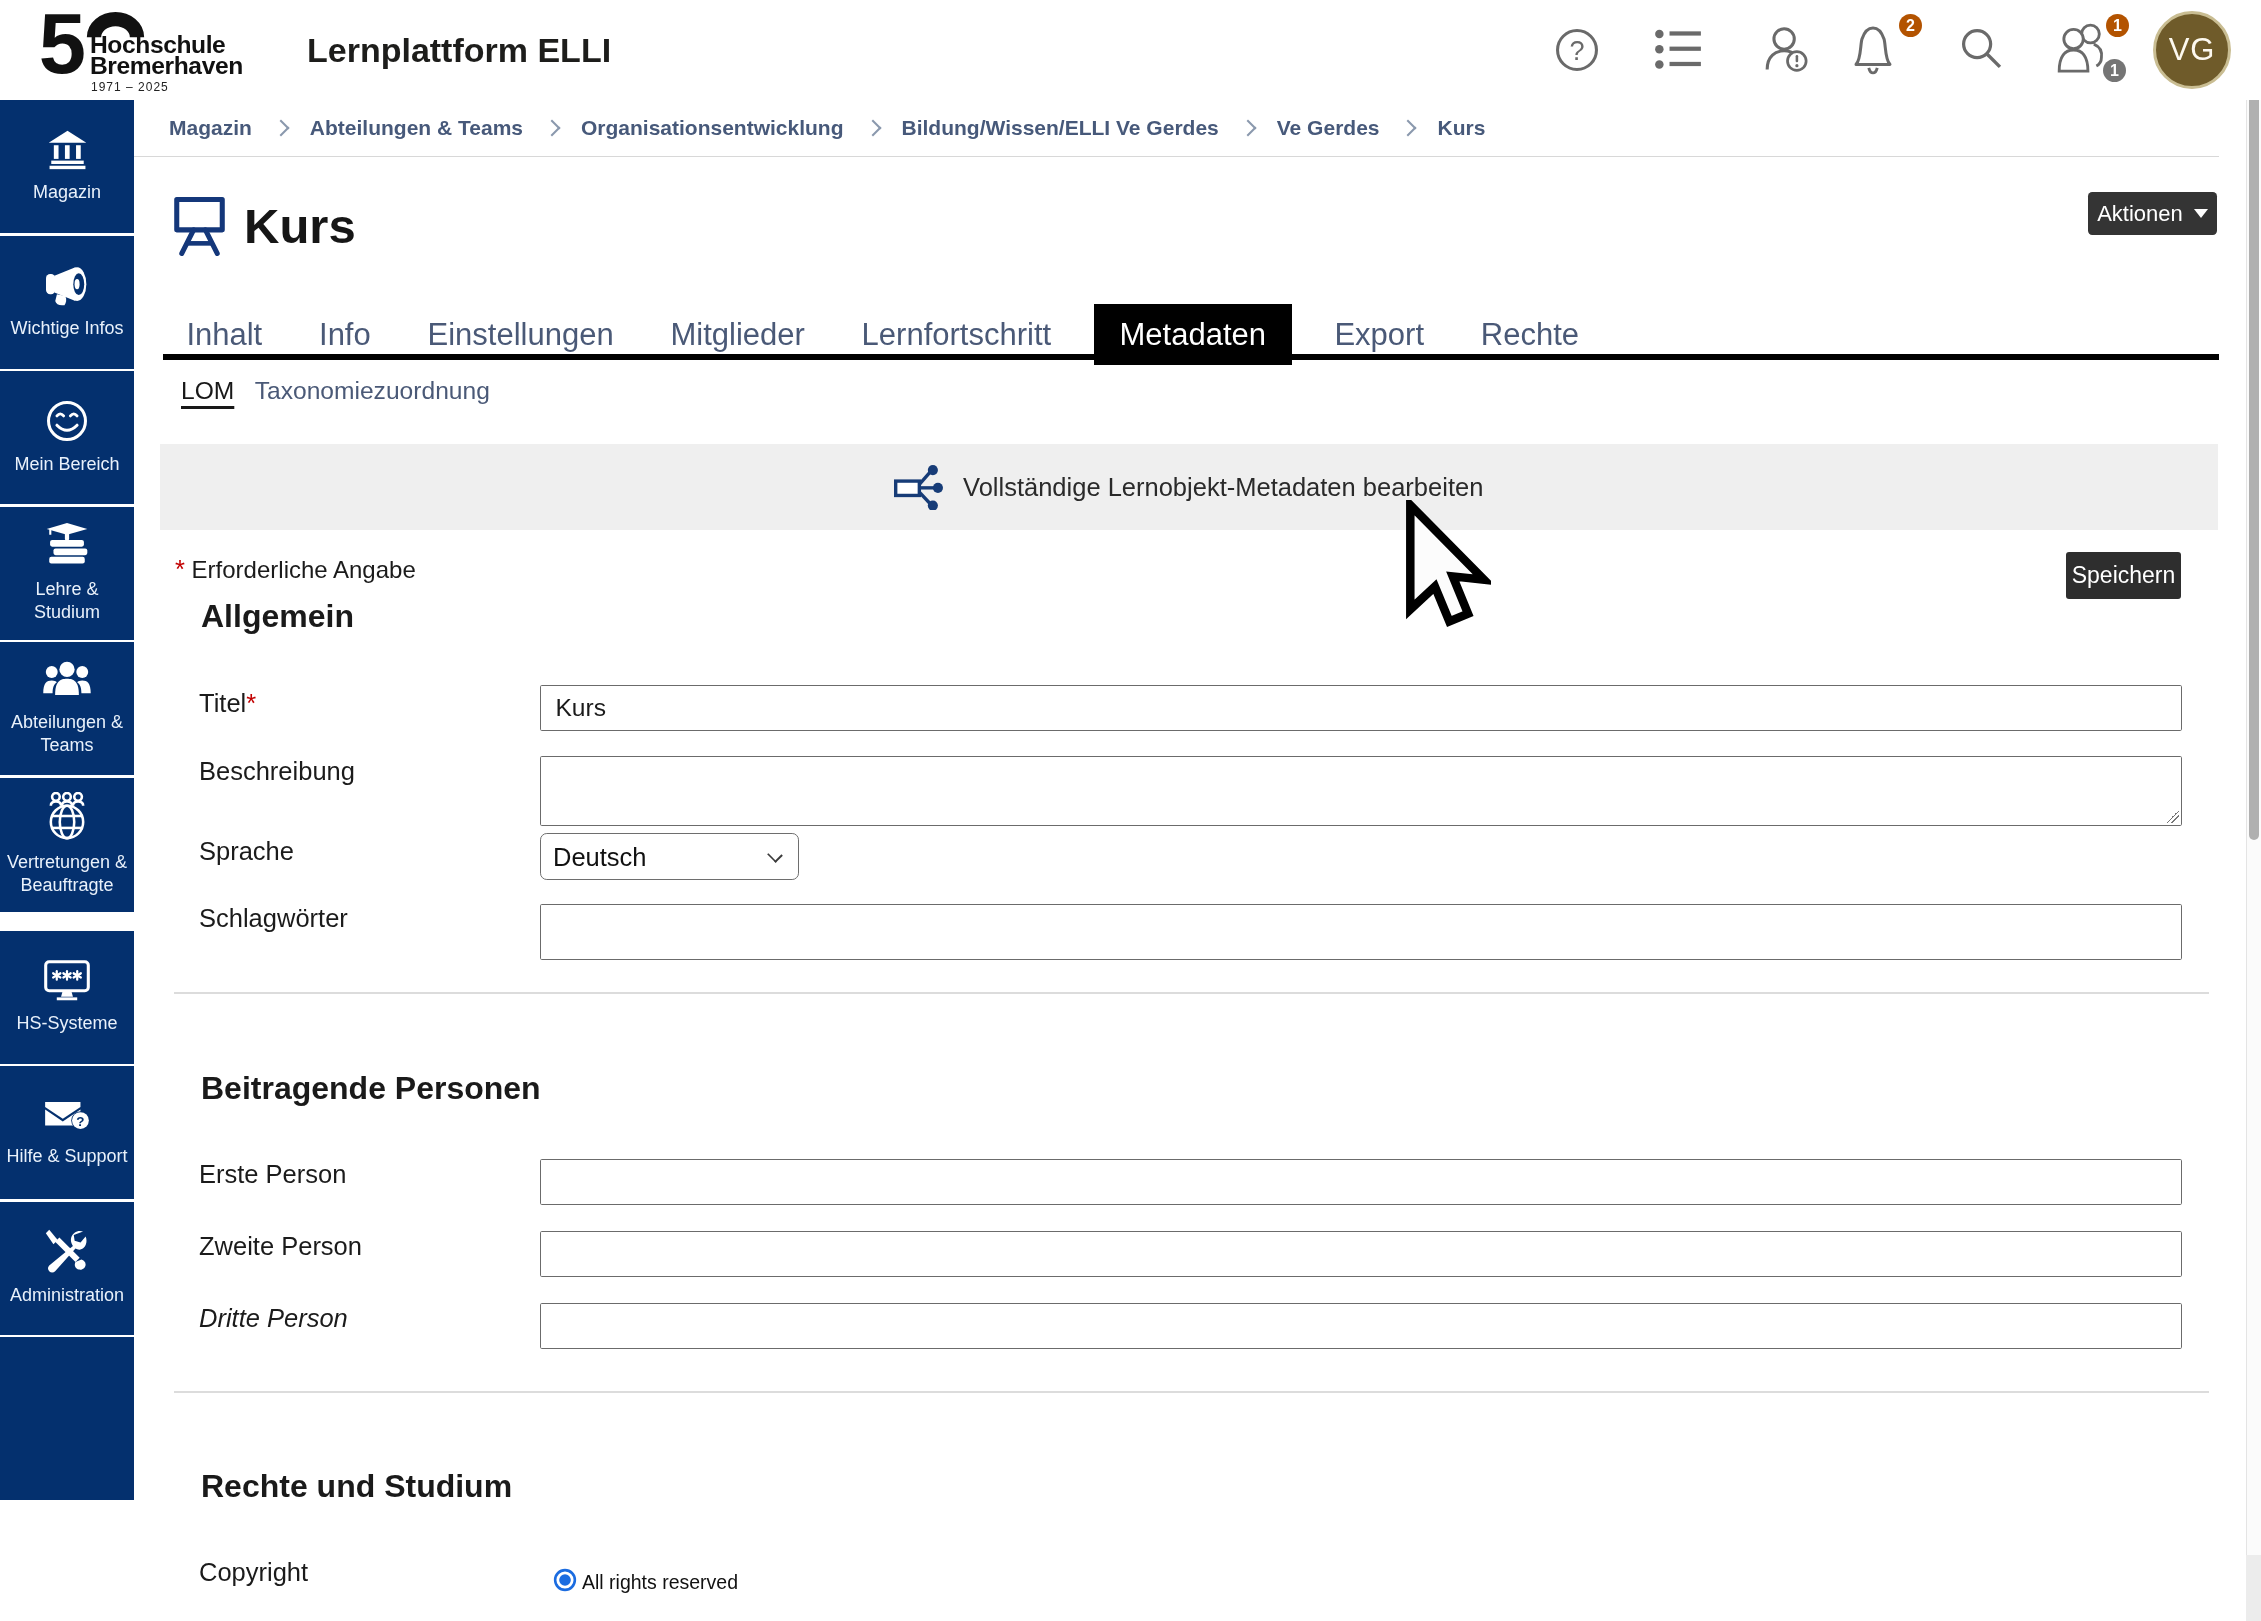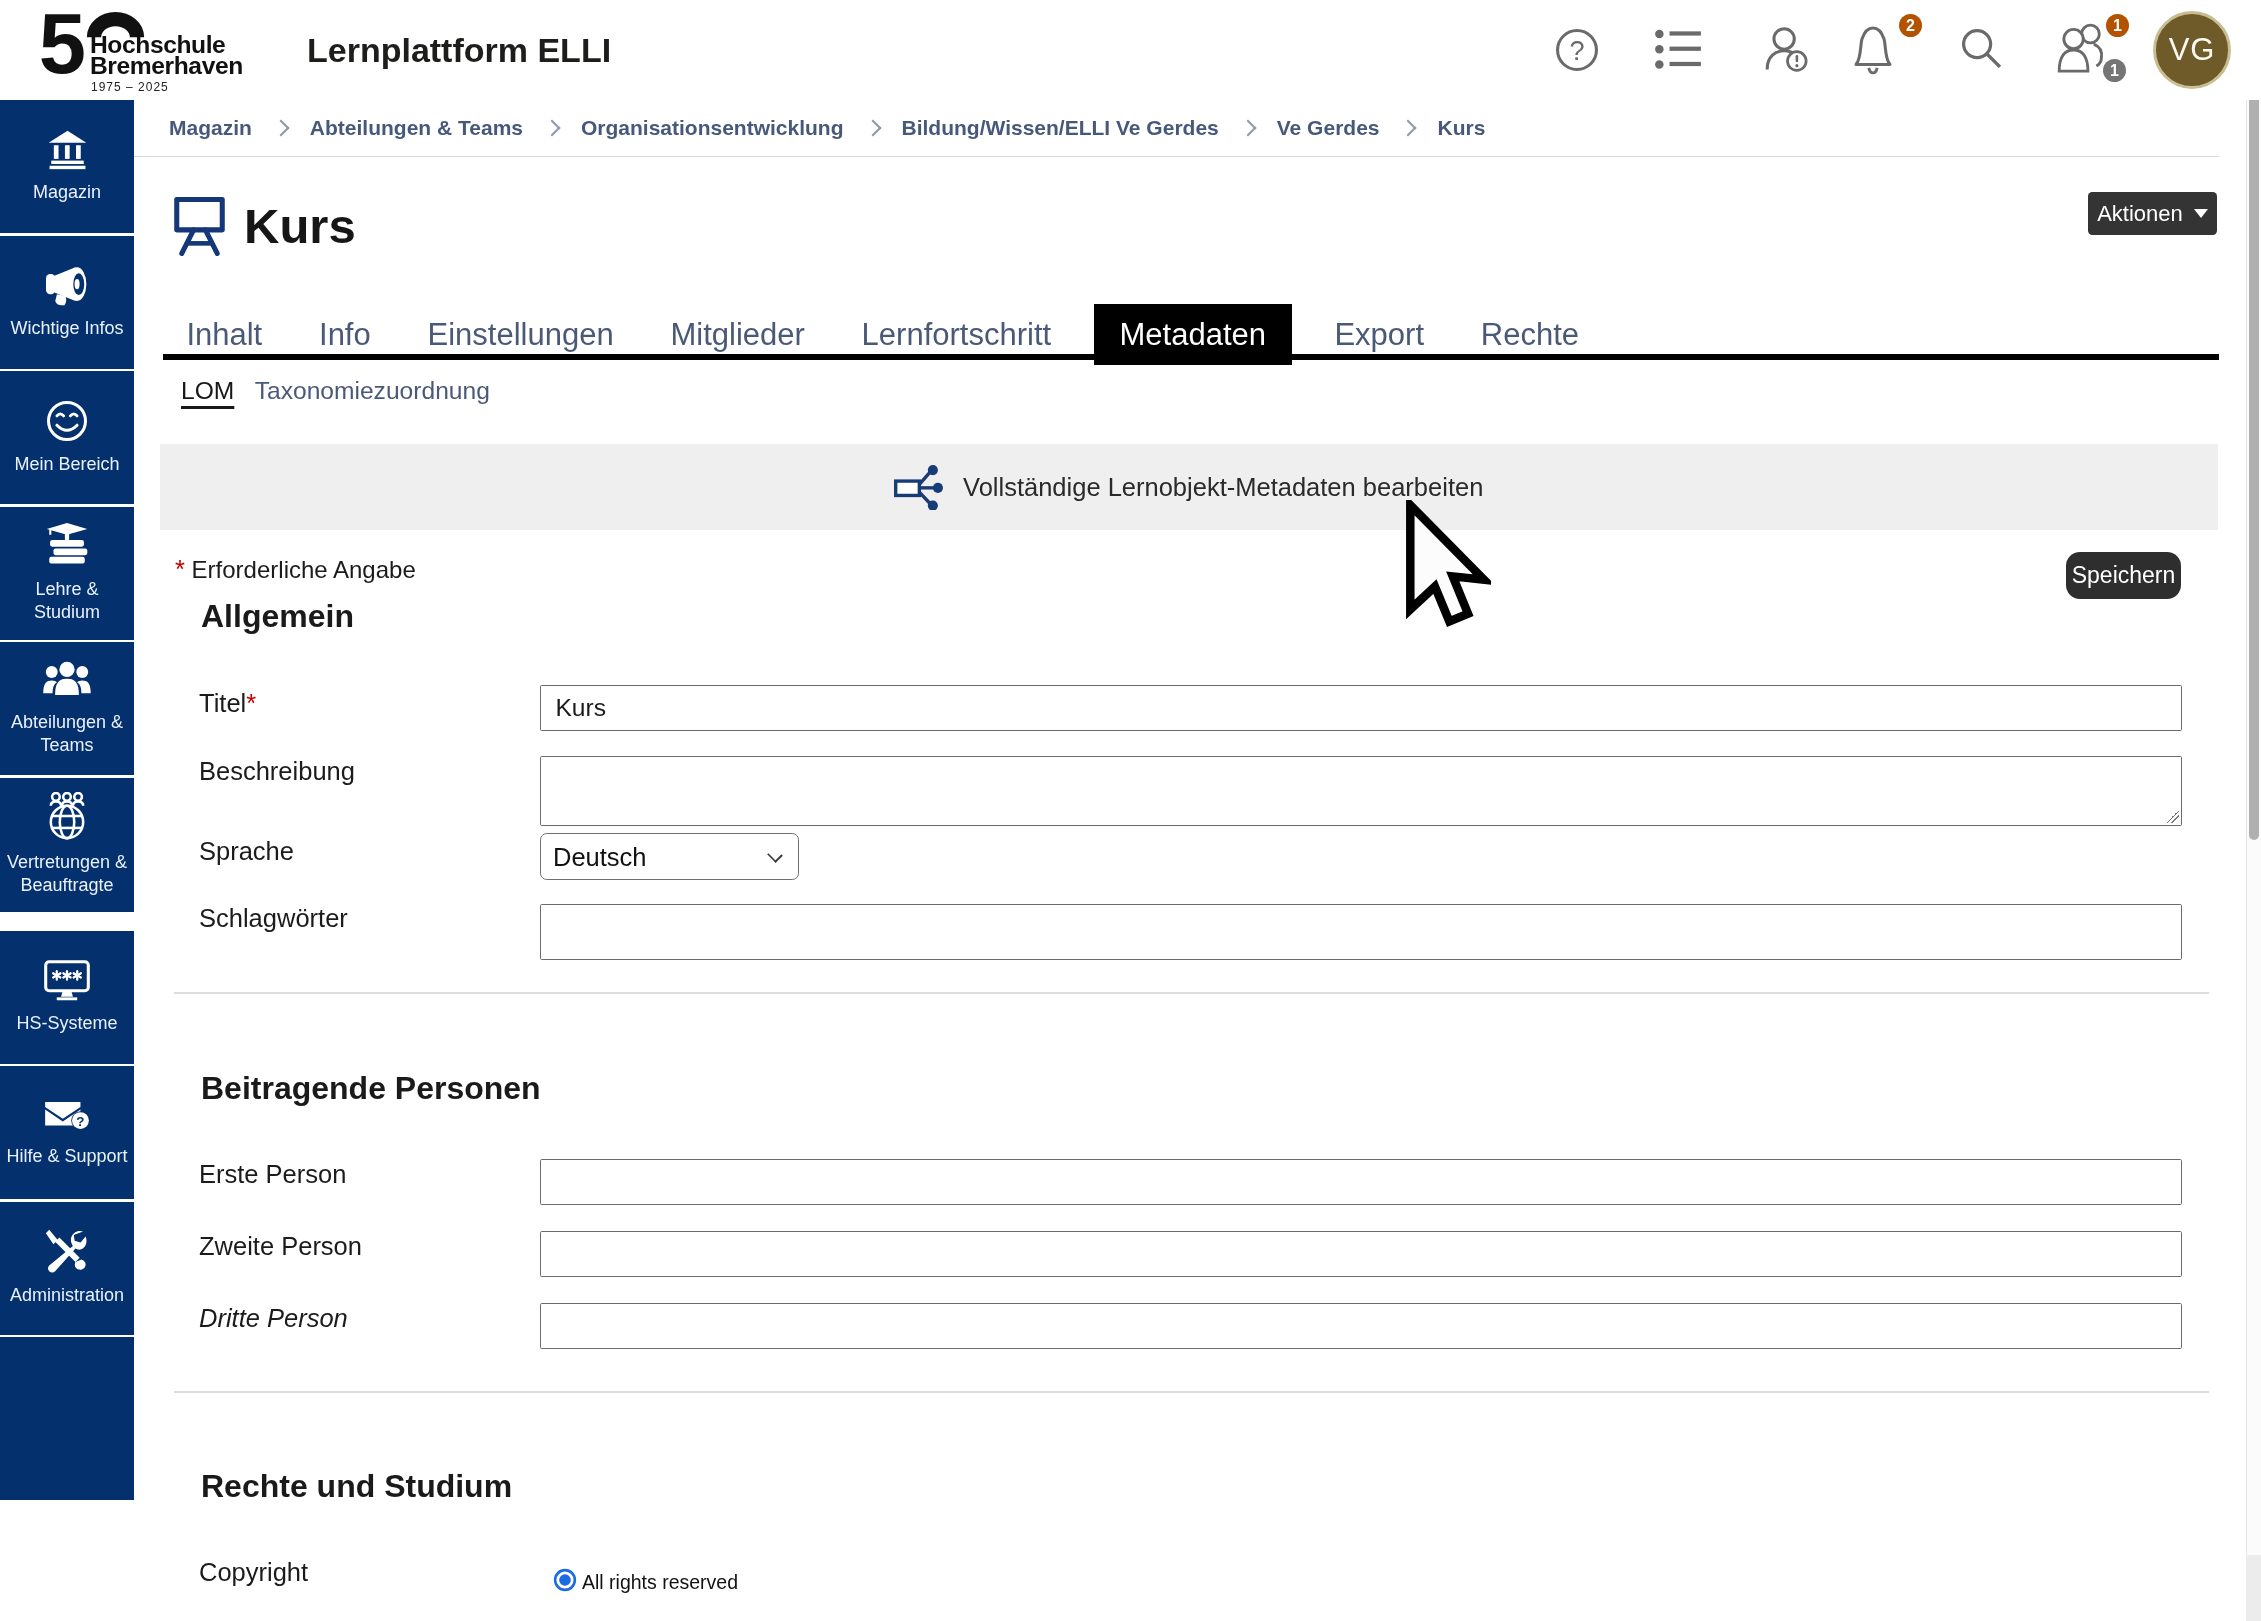--- a/index.html
+++ b/index.html
@@ -48,21 +48,21 @@
   #subnav { position:absolute; left:47px; top:277px; display:flex; font-size:24.6px; }
   #subnav .lom { color:#181818; text-decoration:underline; text-underline-offset:6.8px; text-decoration-thickness:2.5px; margin-right:20.4px; }
   #subnav .tax { color:#4a5977; }
 
   
   #graybar { position:absolute; left:25.5px; top:344px; width:2058px; height:86px; background:#efefef; display:flex; align-items:center; justify-content:center; gap:20.4px; }
   #graybar .txt { font-size:25.5px; color:#2a2a2a; }
 
   #req { position:absolute; left:41px; top:455px; font-size:24px; color:#1b1b1b; }
   #req .star { color:#c20000; font-size:25.5px; }
-  #speichern { position:absolute; left:1932px; top:452px; width:115px; height:47px; background:#2e2e2e; border-radius:14px; color:#fff; font-size:23px; display:flex; align-items:center; justify-content:center; }
+  #speichern { position:absolute; left:1932px; top:452px; width:115px; height:47px; background:#2e2e2e; border-radius:3px; color:#fff; font-size:23px; display:flex; align-items:center; justify-content:center; }
 
   .h2 { position:absolute; left:67px; font-size:32px; font-weight:700; color:#1a1a1a; }
 
   .flabel { position:absolute; left:65px; font-size:25.5px; color:#1b1b1b; }
   .flabel .star { color:#c20000; }
   .fbox { position:absolute; left:406px; width:1642px; background:#fff; border:1.7px solid #6b6b6b; border-radius:1.7px; }
   .fbox .val { position:absolute; left:14.4px; top:50%; transform:translateY(-50%); font-size:24.6px; color:#1b1b1b; }
   .resize { position:absolute; right:1.7px; bottom:1.7px; width:13.6px; height:13.6px;
     background:linear-gradient(135deg, transparent 0 50%, #777 50% 56%, transparent 56% 68%, #777 68% 74%, transparent 74%); }
 
@@ -86,21 +86,21 @@
 </head>
 <body>
 
 <div id="header">
   <div id="logo">
     <div class="five">5</div>
     <svg class="abs" style="left:49px;top:-5.1px" width="59" height="39" viewBox="0 0 70 46">
       <path d="M9.5 44 A25.5 21.5 0 0 1 60.5 44" fill="none" stroke="#111" stroke-width="17"></path>
     </svg>
     <div class="htext">Hochschule<br>Bremerhaven</div>
-    <div class="years">1975 – 2025</div>
+    <div class="years">1971 – 2025</div>
   </div>
   <div id="apptitle">Lernplattform ELLI</div>
 
   <svg class="hicon" style="left:1555px" width="44" height="100" viewBox="0 0 52 118">
     <circle cx="26" cy="59" r="23" fill="none" stroke="#6a6a6a" stroke-width="3.6"></circle>
     <text x="26" y="71" font-size="32" fill="#6a6a6a" text-anchor="middle" font-family="Liberation Sans">?</text>
   </svg>
 
   <svg class="hicon" style="left:1655px" width="46" height="100" viewBox="0 0 54 118">
     <circle cx="5" cy="40" r="5" fill="#6a6a6a"></circle>

